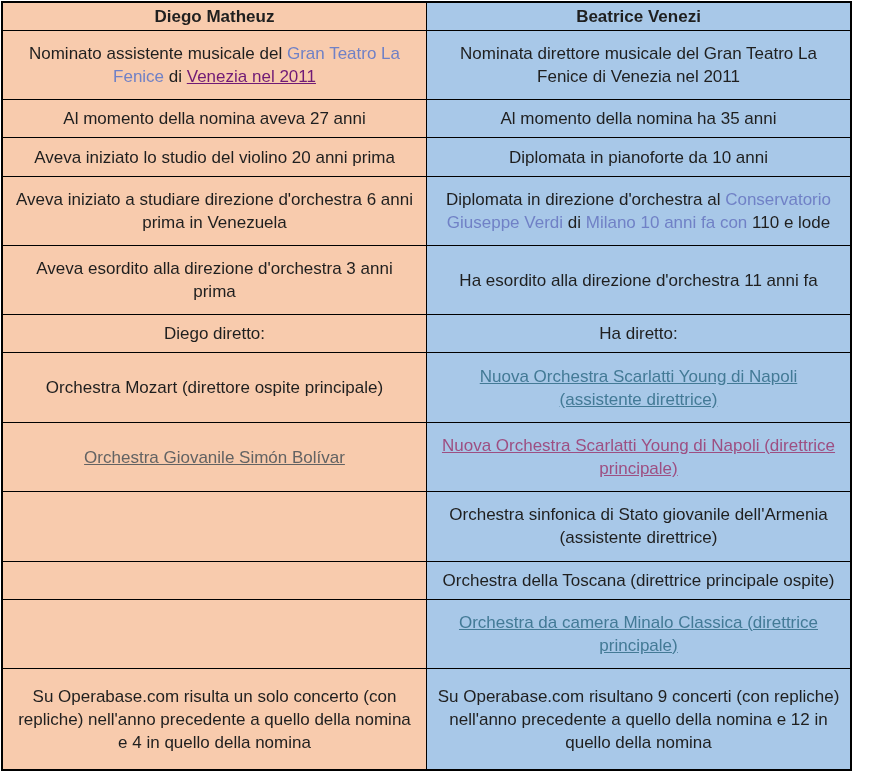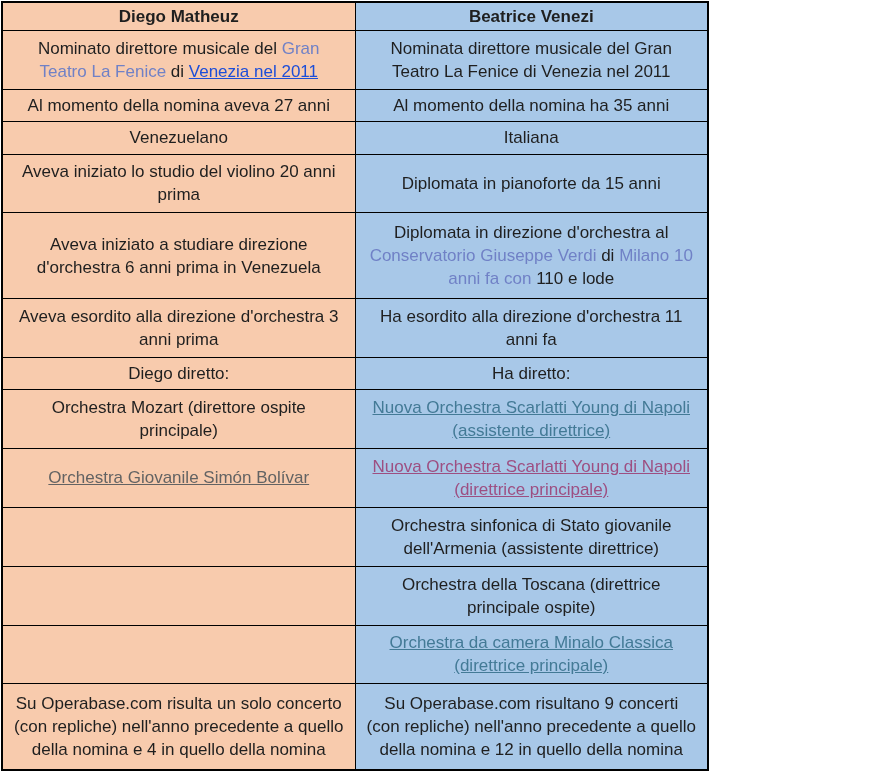--- a/index.html
+++ b/index.html
@@ -4,42 +4,42 @@
 <style>
   html,body { margin:0; padding:0; background:#ffffff; }
   .page {
     width:871px; height:774px; box-sizing:border-box;
     font-family:"Liberation Sans", sans-serif;
     position:relative;
   }
   table.cmp {
     border-collapse:collapse;
     table-layout:fixed;
-    width:708px; height:770px;
+    width:851px; height:770px;
     margin:1px;
     font-size:17px;
     line-height:23px;
     color:#1f1f1f;
     border:2px solid #000;
   }
   table.cmp col { width:50%; }
   table.cmp th, table.cmp td {
     border:1.5px solid #000;
     padding:2px 10px;
     text-align:center;
     vertical-align:middle;
     overflow:hidden;
   }
   th.col-left, td.col-left  { background:#f8cbad; }
   th.col-right, td.col-right { background:#a8c8e8; }
   th { font-weight:bold; font-size:17px; }
   .bold { font-weight:bold; }
   
   .link_plain     { color:#7081c6; text-decoration:none; }
-  .link_underline { color:#1d4ed8; text-decoration:underline; }
+  .link_underline { color:#701a75; text-decoration:underline; }
   .link_teal      { color:#437a96; text-decoration:underline; }
   .link_purple    { color:#9d4f82; text-decoration:underline; }
   .link_gray      { color:#636363; text-decoration:underline;margin-top:40px; }
 </style>
 </head>
 <body>
 
 <div class="page">
   <table class="cmp">
     <colgroup>
@@ -47,34 +47,30 @@
         <col>
       </colgroup>
     <thead>
       <tr>
         <th class="col-left">Diego Matheuz</th>
         <th class="col-right">Beatrice Venezi</th>
       </tr>
     </thead>
     <tbody id="tbody">
         <tr>
-          <td class="col-left"><span>Nominato direttore musicale del </span><span class="link_plain">Gran Teatro La Fenice</span><span> di </span><span class="link_underline">Venezia nel 2011</span></td>
+          <td class="col-left"><span>Nominato assistente musicale del </span><span class="link_plain">Gran Teatro La Fenice</span><span> di </span><span class="link_underline">Venezia nel 2011</span></td>
           <td class="col-right"><span>Nominata direttore musicale del Gran Teatro La Fenice di Venezia nel 2011</span></td>
         </tr>
         <tr>
           <td class="col-left"><span>Al momento della nomina aveva 27 anni</span></td>
           <td class="col-right"><span>Al momento della nomina ha 35 anni</span></td>
         </tr>
         <tr>
-          <td class="col-left"><span>Venezuelano</span></td>
-          <td class="col-right"><span>Italiana</span></td>
-        </tr>
-        <tr>
           <td class="col-left"><span>Aveva iniziato lo studio del violino 20 anni prima</span></td>
-          <td class="col-right"><span>Diplomata in pianoforte da 15 anni</span></td>
+          <td class="col-right"><span>Diplomata in pianoforte da 10 anni</span></td>
         </tr>
         <tr>
           <td class="col-left"><span>Aveva iniziato a studiare direzione d'orchestra 6 anni prima in Venezuela</span></td>
           <td class="col-right"><span>Diplomata in direzione d'orchestra al </span><span class="link_plain">Conservatorio Giuseppe Verdi</span><span> di </span><span class="link_plain">Milano 10 anni fa con </span><span>110 e lode</span></td>
         </tr>
         <tr>
           <td class="col-left"><span>Aveva esordito alla direzione d'orchestra 3 anni prima</span></td>
           <td class="col-right"><span>Ha esordito alla direzione d'orchestra 11 anni fa</span></td>
         </tr>
         <tr>

